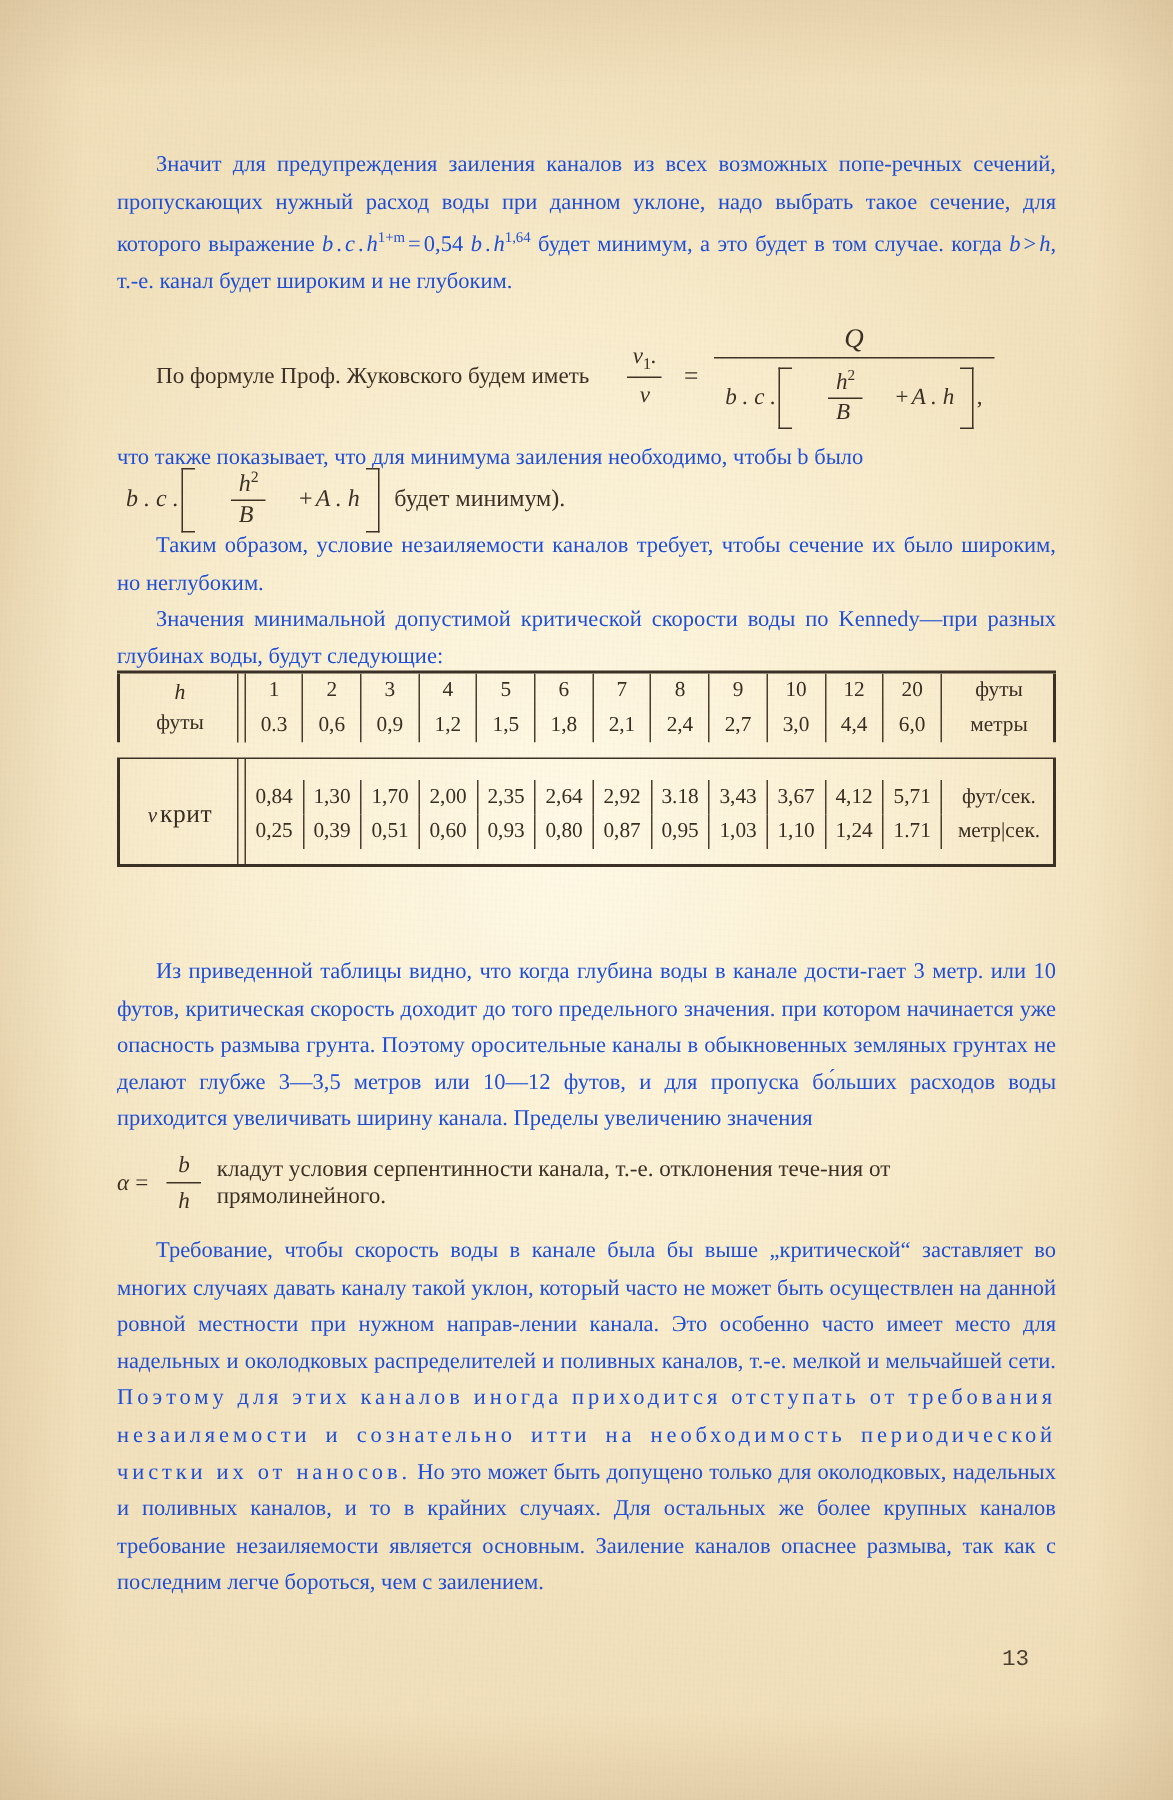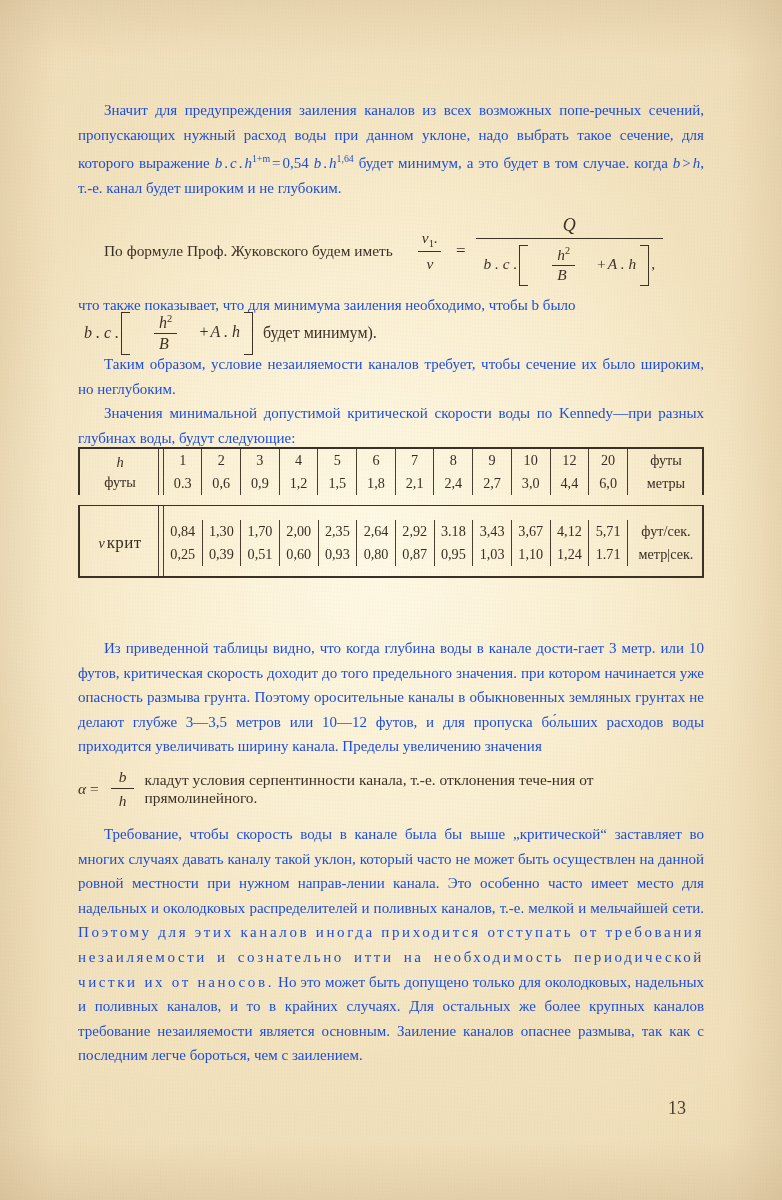--- a/index.html
+++ b/index.html
@@ -193,22 +193,23 @@
 
   
   .alpha-line { position: absolute; left: 0; width: 626px; font-size: 15.4px; }
   .alpha-row { display: flex; align-items: center; }
 
   
   .signature {
     position: absolute;
     right: 18px;
     top: 1098px;
-    font-size: 18px;
+    font-size: 15px;
     color: #4a3d2e;
+    font-family: Liberation Mono, monospace;
   }
 </style>
 </head>
 <body>
 
 <div class="page">
   <div class="paper-tone"></div>
 
   <div class="content">
 

